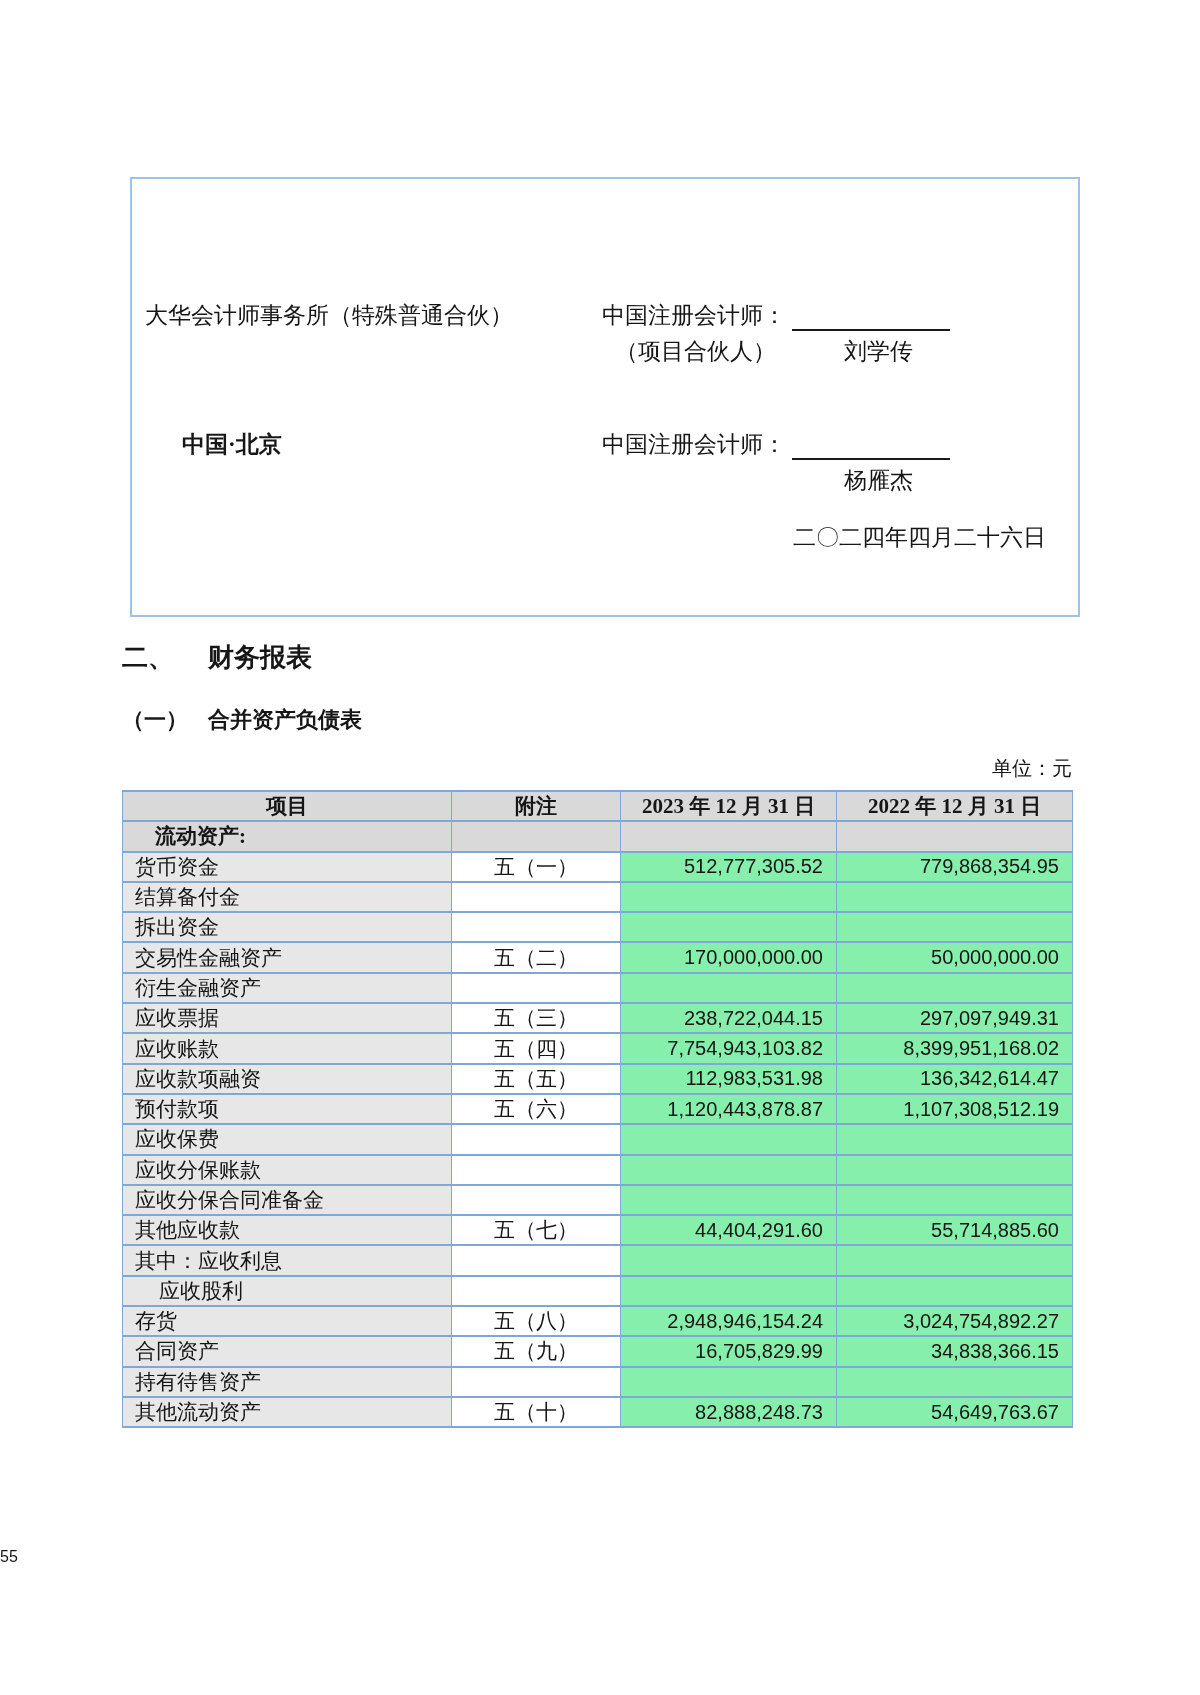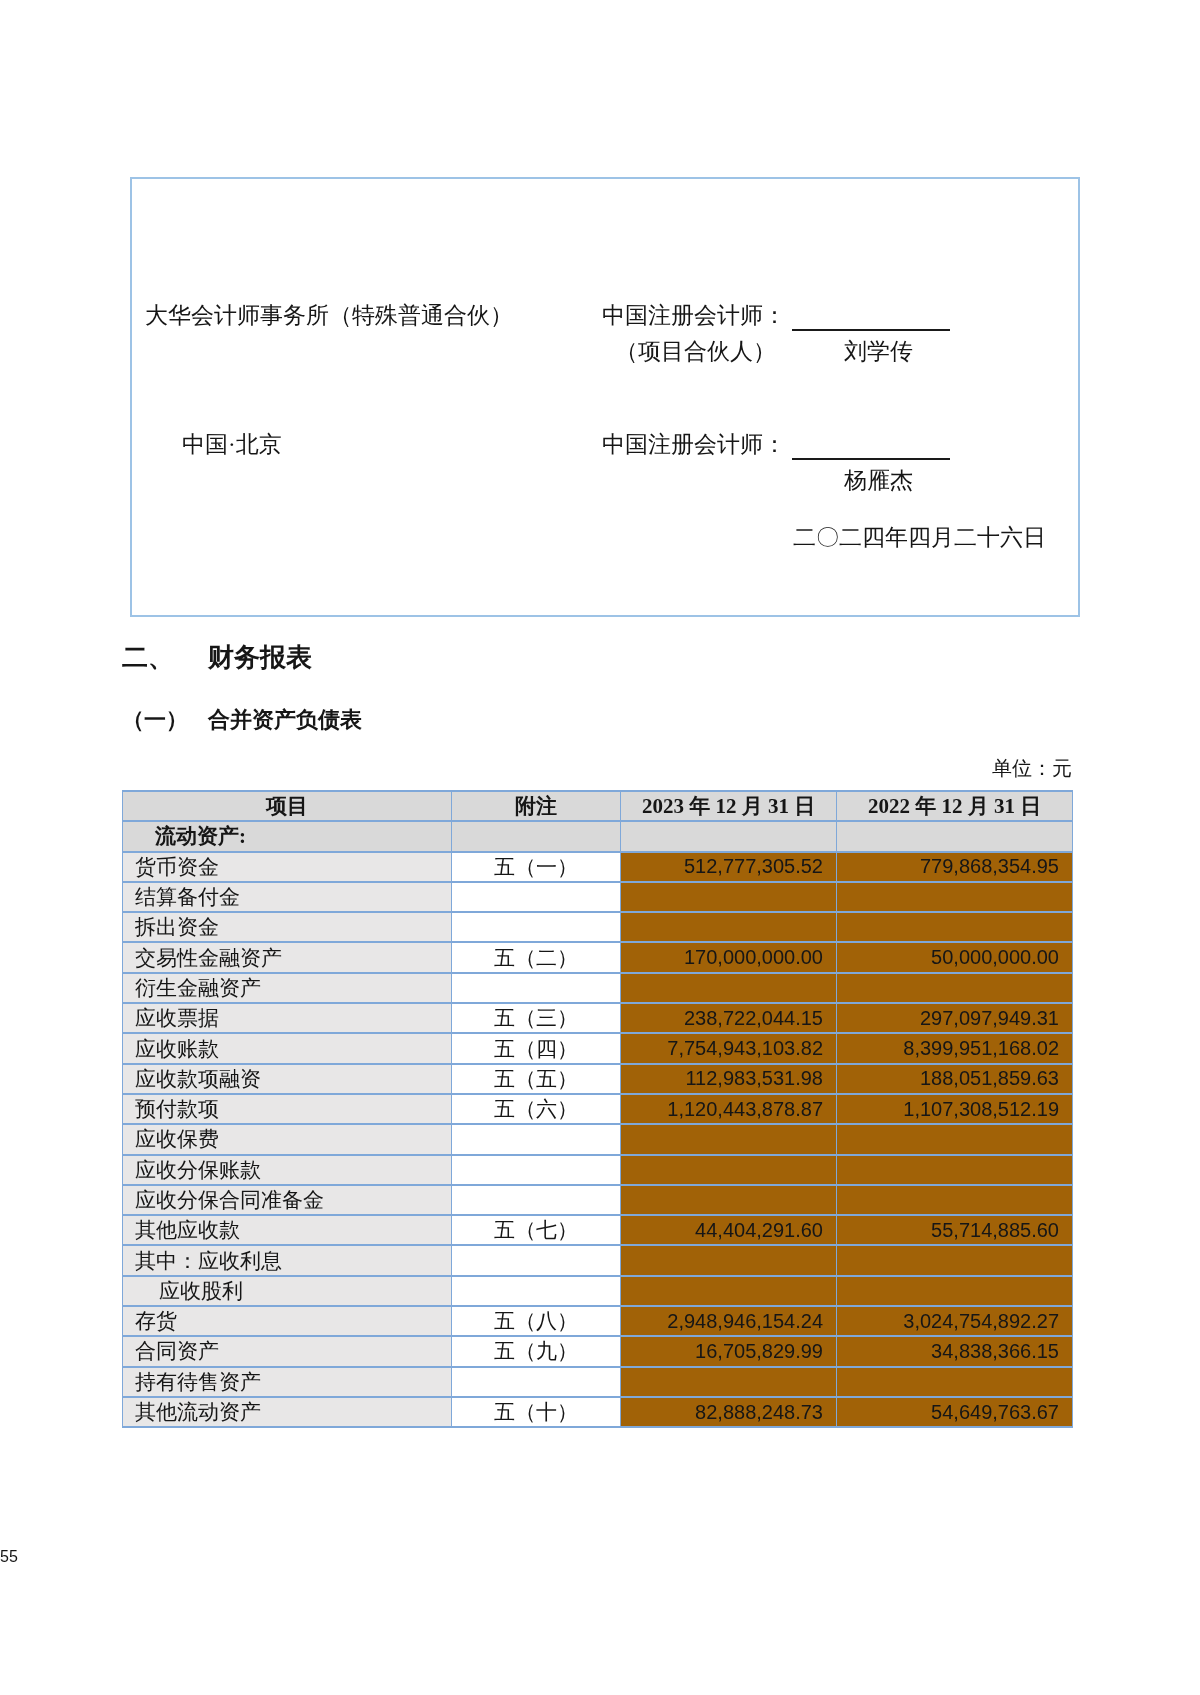--- a/index.html
+++ b/index.html
@@ -54,21 +54,21 @@
   }
   td.c-item {
     background:#e8e7e7; text-align:left;
     padding-left:12px; font-size:21px;
   }
   td.c-item.indent { padding-left:36px; }
   td.c-note { text-align:center; font-size:21px; background:#ffffff; }
   td.c-num  {
     text-align:right; padding-right:13px;
     font-family:"Liberation Sans","DejaVu Sans",sans-serif;
-    font-size:20px; background:#a16207;
+    font-size:20px; background:#86efac;
   }
   tr.section td { background:#d9d9d9 !important; font-weight:bold;padding-left:32px; }
 
   
   .page-num {
     position:absolute; left:0; top:1548px; width:1011px;
     text-align:left; font-size:16px;
     font-family:"Liberation Sans","DejaVu Sans",sans-serif;
   }
 </style>
@@ -79,21 +79,21 @@
   <div class="abs box-text" style="left:13px; top:122px;">大华会计师事务所（特殊普通合伙）</div>
 
   <div class="abs cpa-line" style="left:470px; top:122px;">
     <span class="box-text">中国注册会计师：</span>
     <span class="sig-line"></span>
   </div>
 
   <div class="abs box-text" style="left:483px; top:158px;">（项目合伙人）</div>
   <div class="abs box-text" style="left:712px; top:158px;">刘学传</div>
 
-  <div class="abs box-text" style="left:50px; top:251px;">中国·北京</div>
+  <div class="abs box-text" style="left:50px; top:251px;font-weight:bold;">中国·北京</div>
 
   <div class="abs cpa-line" style="left:470px; top:251px;">
     <span class="box-text">中国注册会计师：</span>
     <span class="sig-line"></span>
   </div>
 
   <div class="abs box-text" style="left:712px; top:287px;">杨雁杰</div>
 
   <div class="abs box-text" style="right:32px; top:344px;">二〇二四年四月二十六日</div>
 </div>
@@ -169,21 +169,21 @@
       <tr>
         <td class="c-item">应收账款</td>
         <td class="c-note">五（四）</td>
         <td class="c-num">7,754,943,103.82</td>
         <td class="c-num">8,399,951,168.02</td>
       </tr>
       <tr>
         <td class="c-item">应收款项融资</td>
         <td class="c-note">五（五）</td>
         <td class="c-num">112,983,531.98</td>
-        <td class="c-num">188,051,859.63</td>
+        <td class="c-num">136,342,614.47</td>
       </tr>
       <tr>
         <td class="c-item">预付款项</td>
         <td class="c-note">五（六）</td>
         <td class="c-num">1,120,443,878.87</td>
         <td class="c-num">1,107,308,512.19</td>
       </tr>
       <tr>
         <td class="c-item">应收保费</td>
         <td class="c-note"></td>

